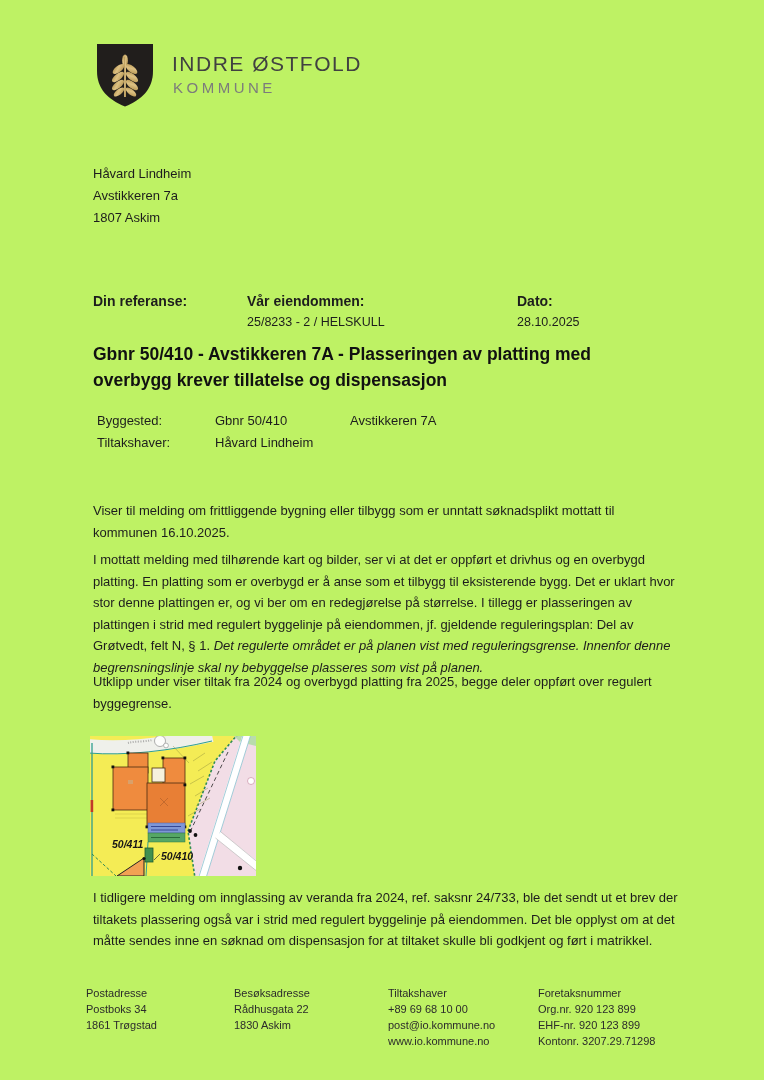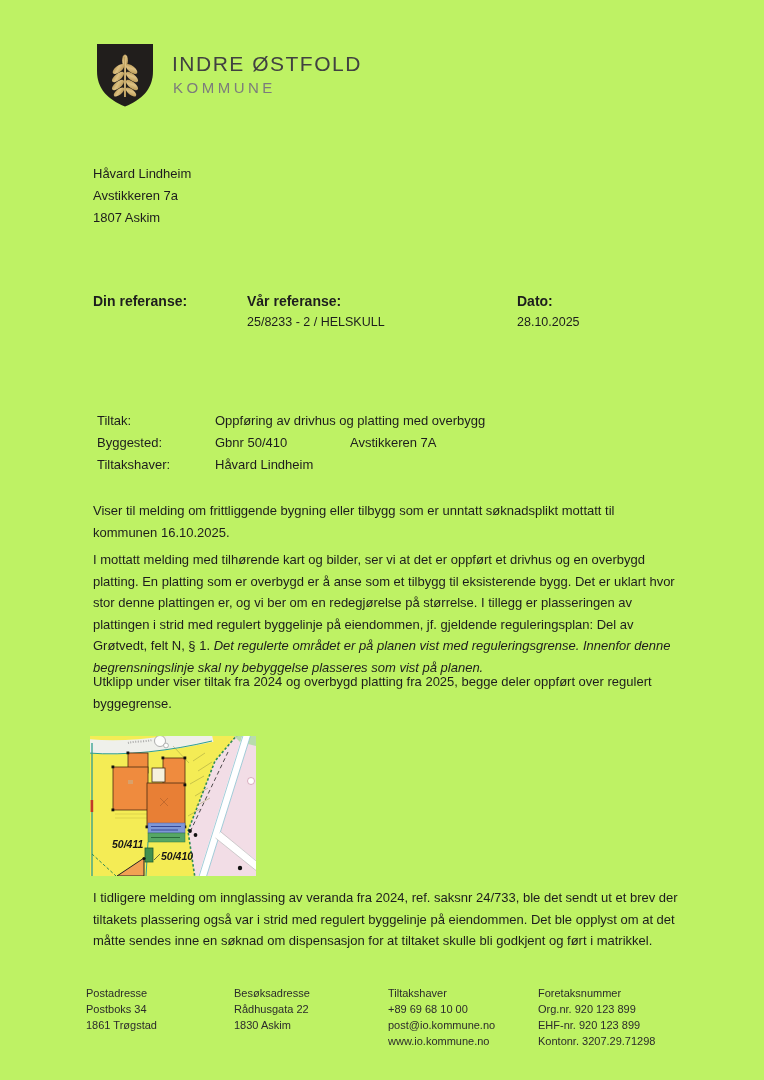--- a/index.html
+++ b/index.html
@@ -88,34 +88,32 @@
     <div>Avstikkeren 7a</div>
     <div>1807 Askim</div>
   </div>
 
   <div class="abs" style="left:93px;top:291px;width:620px;">
     <div class="abs" style="left:0;top:0;">
       <span class="ref-label">Din referanse:</span>
       <span class="ref-value"></span>
     </div>
     <div class="abs" style="left:154px;top:0;">
-      <span class="ref-label">Vår referanse:</span>
+      <span class="ref-label">Vår eiendommen:</span>
       <span class="ref-value">25/8233 - 2 / HELSKULL</span>
     </div>
     <div class="abs" style="left:424px;top:0;">
       <span class="ref-label">Dato:</span>
       <span class="ref-value">28.10.2025</span>
     </div>
   </div>
 
+  <div class="abs doc-title" style="left:93px;top:341px;width:560px;">Gbnr 50/410 - Avstikkeren 7A - Plasseringen av platting med overbygg krever tillatelse og dispensasjon</div>
 
   <div class="abs" style="left:97px;top:410px;">
-    <div class="ci-row">
-      <span class="ci-label">Tiltak:</span><span class="ci-val1">Oppføring av drivhus og platting med overbygg</span><span></span>
-    </div>
     <div class="ci-row">
       <span class="ci-label">Byggested:</span><span class="ci-val1">Gbnr 50/410</span><span>Avstikkeren 7A</span>
     </div>
     <div class="ci-row">
       <span class="ci-label">Tiltakshaver:</span><span class="ci-val1">Håvard Lindheim</span><span></span>
     </div>
   </div>
 
   <p class="abs para" style="left:93px;top:500px;width:588px;">Viser til melding om frittliggende bygning eller tilbygg som er unntatt søknadsplikt mottatt til kommunen 16.10.2025.</p>
 

